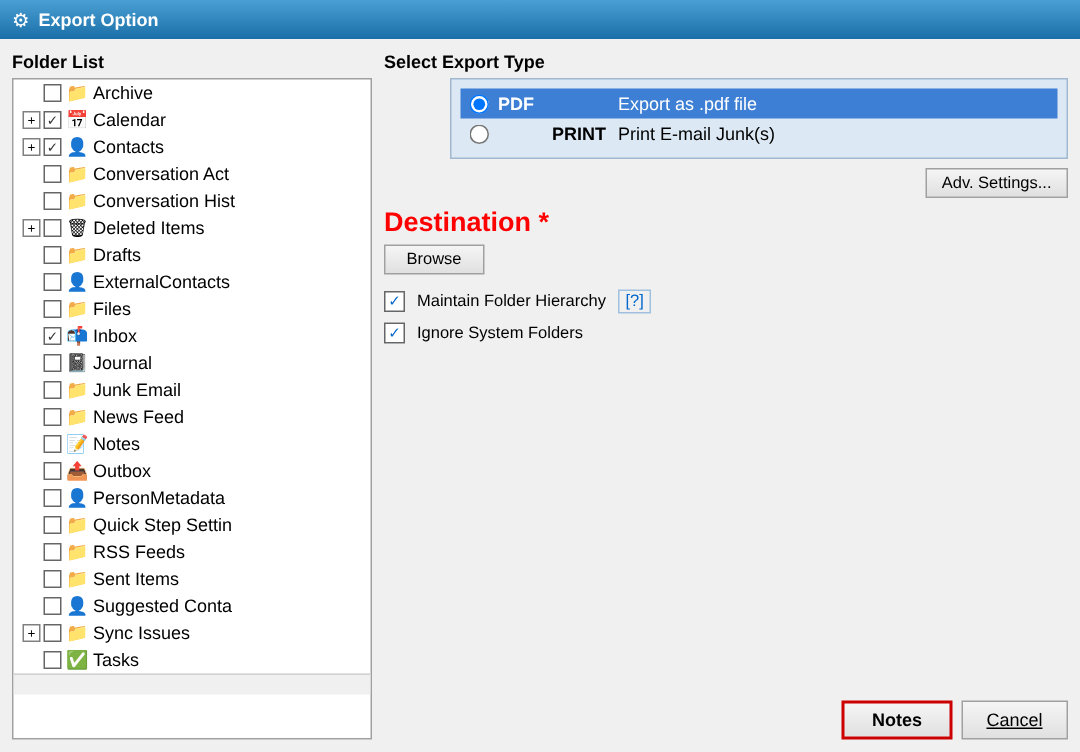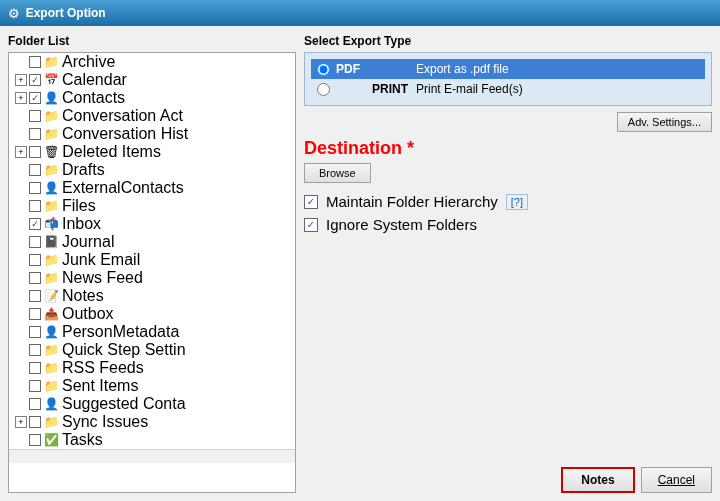--- a/index.html
+++ b/index.html
@@ -29,21 +29,21 @@
     .main-container {
       display: flex;
       height: calc(501px - 26px);
       background: #f0f0f0;
       padding: 8px;
       gap: 8px;
     }
 
     
     .left-panel {
-      width: 288px;
+      width: 240px;
       display: flex;
       flex-direction: column;
     }
     .panel-title {
       font-size: 12px;
       font-weight: bold;
       margin-bottom: 4px;
       color: #000;
     }
     .folder-list-container {
@@ -99,41 +99,42 @@
       font-size: 9px;
       color: #333;
     }
     .checkbox.empty {}
     .folder-icon {
       margin-right: 3px;
       font-size: 12px;
       flex-shrink: 0;
     }
     .folder-label {
-      font-size: 16px;
+      font-size: 12px;
       color: #000;
     }
 
     
     .folder-list-container::-webkit-scrollbar { width: 14px; height: 14px; }
     .folder-list-container::-webkit-scrollbar-track { background: #f0f0f0; border: 1px solid #d0d0d0; }
     .folder-list-container::-webkit-scrollbar-thumb { background: #c0c0c0; border: 1px solid #a0a0a0; }
 
     
     .right-panel {
       flex: 1;
       display: flex;
       flex-direction: column;
       gap: 6px;
     }
 
     .export-type-section {
       background: #dce9f5;
       border: 1px solid #a0b8d0;
       padding: 6px;
+      margin-left: 44px;
     }
     .export-option {
       display: flex;
       align-items: center;
       padding: 3px 6px;
       cursor: pointer;
     }
     .export-option.selected {
       background: #3c7fd4;
       color: white;
@@ -218,21 +219,21 @@
     }
     .option-checkbox.checked {
       background: white;
     }
     .option-checkbox.checked::after {
       content: '✓';
       font-size: 10px;
       color: #0066cc;
     }
     .option-label {
-      font-size: 15px;
+      font-size: 11px;
     }
     .help-link {
       color: #0066cc;
       text-decoration: none;
       font-size: 11px;
       border: 1px solid #a0c0e0;
       padding: 1px 4px;
       cursor: pointer;
     }
     .sys-link {
@@ -453,21 +454,21 @@
       <div class="panel-title">Select Export Type</div>
       <div class="export-type-section" id="export-options">
       <div class="export-option selected">
     <input type="radio" name="exportType" checked="" style="margin-right: 6px;">
     <span class="export-option-label" style="color:white;">PDF</span>
     <span class="export-option-desc" style="color:#ffffff;">Export as .pdf file</span>
   </div>
           <div class="export-option">
     <input type="radio" name="exportType" style="margin-right: 6px;">
     <span class="export-option-label" style="color:#000;padding-left:36px;">PRINT</span>
-    <span class="export-option-desc" style="color:#000;">Print E-mail Feed(s)</span>
+    <span class="export-option-desc" style="color:#000;">Print E-mail Junk(s)</span>
   </div>
         </div>
     </div>
 
     <div class="adv-settings-row">
       <button class="adv-settings-btn">Adv. Settings...</button>
     </div>
 
     <div class="destination-section">
       <div class="destination-label">

